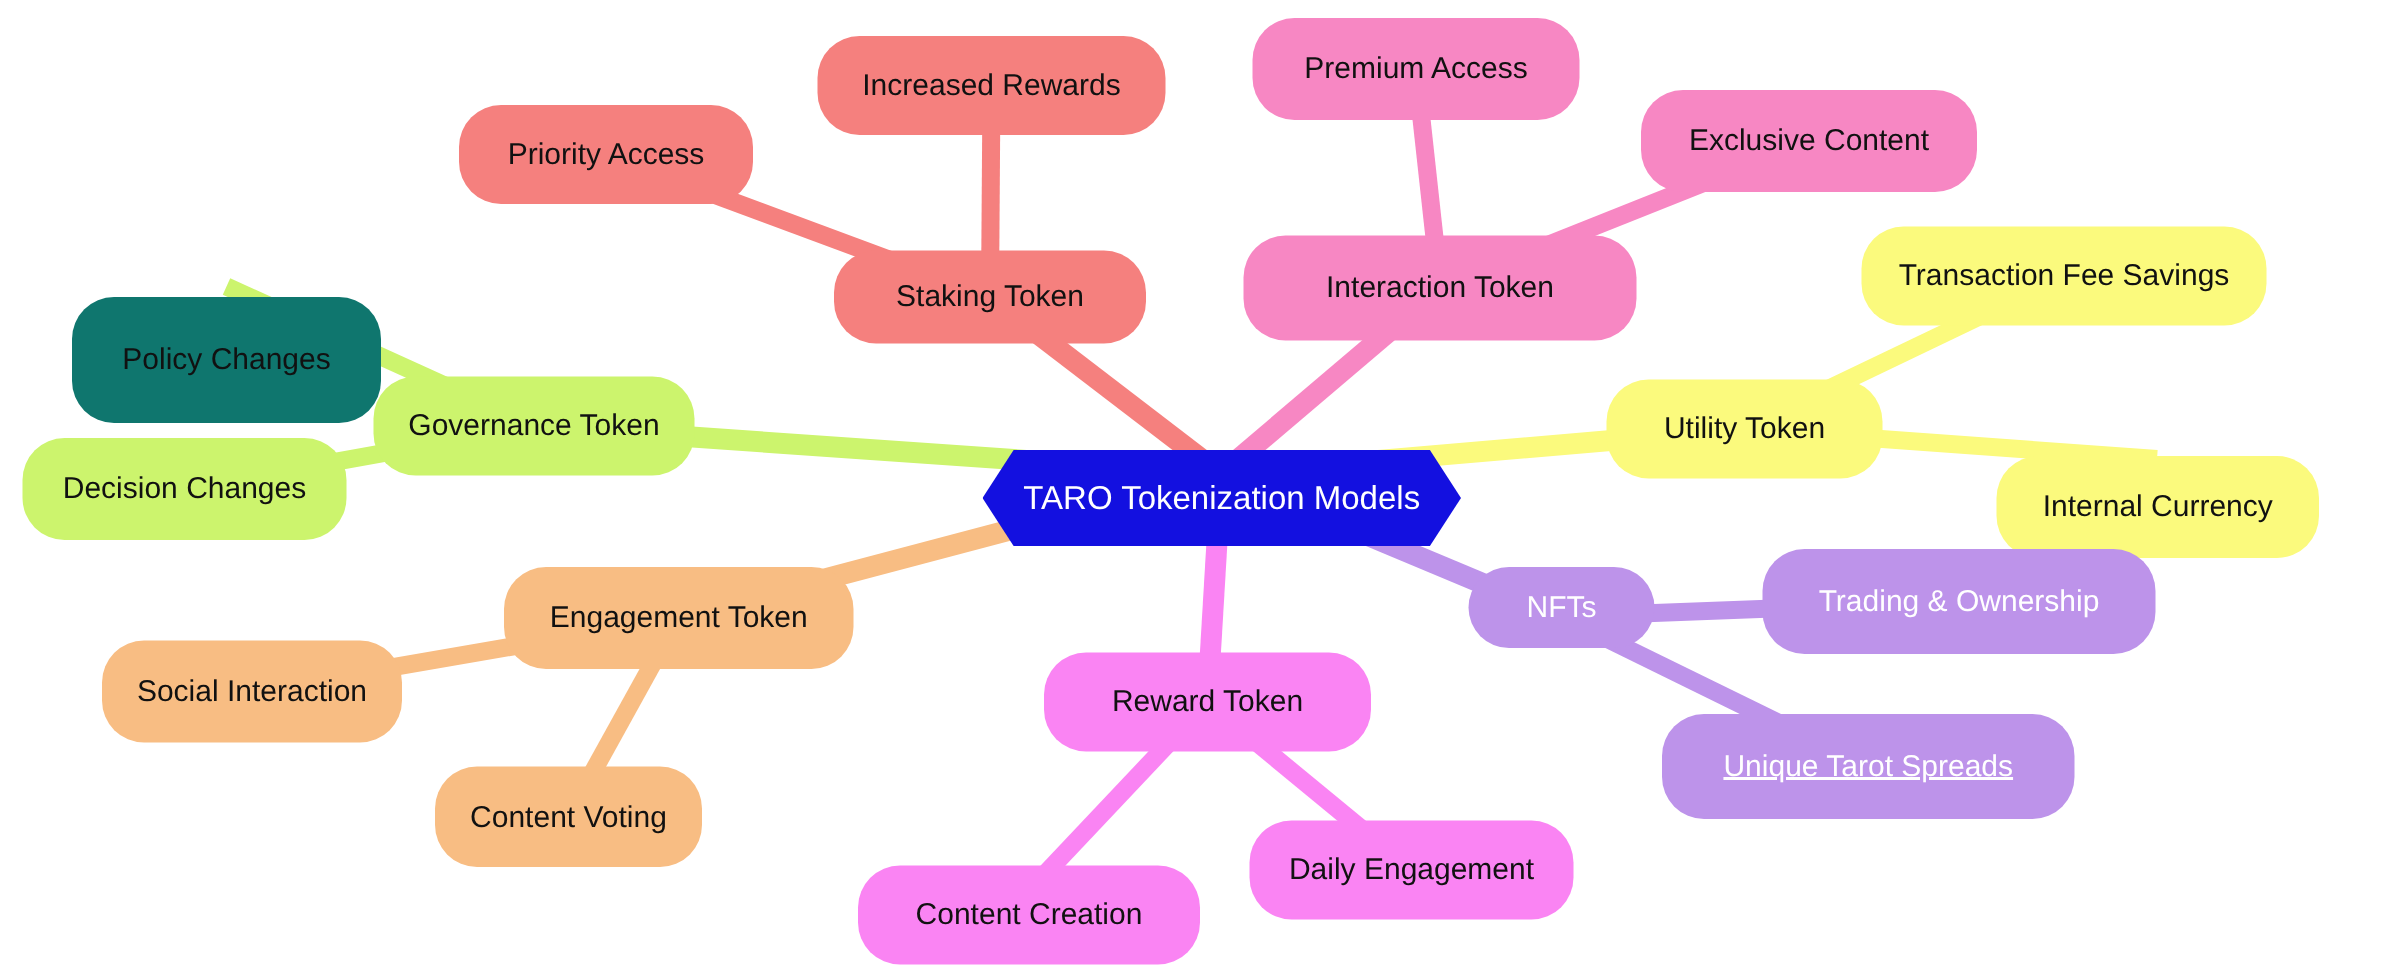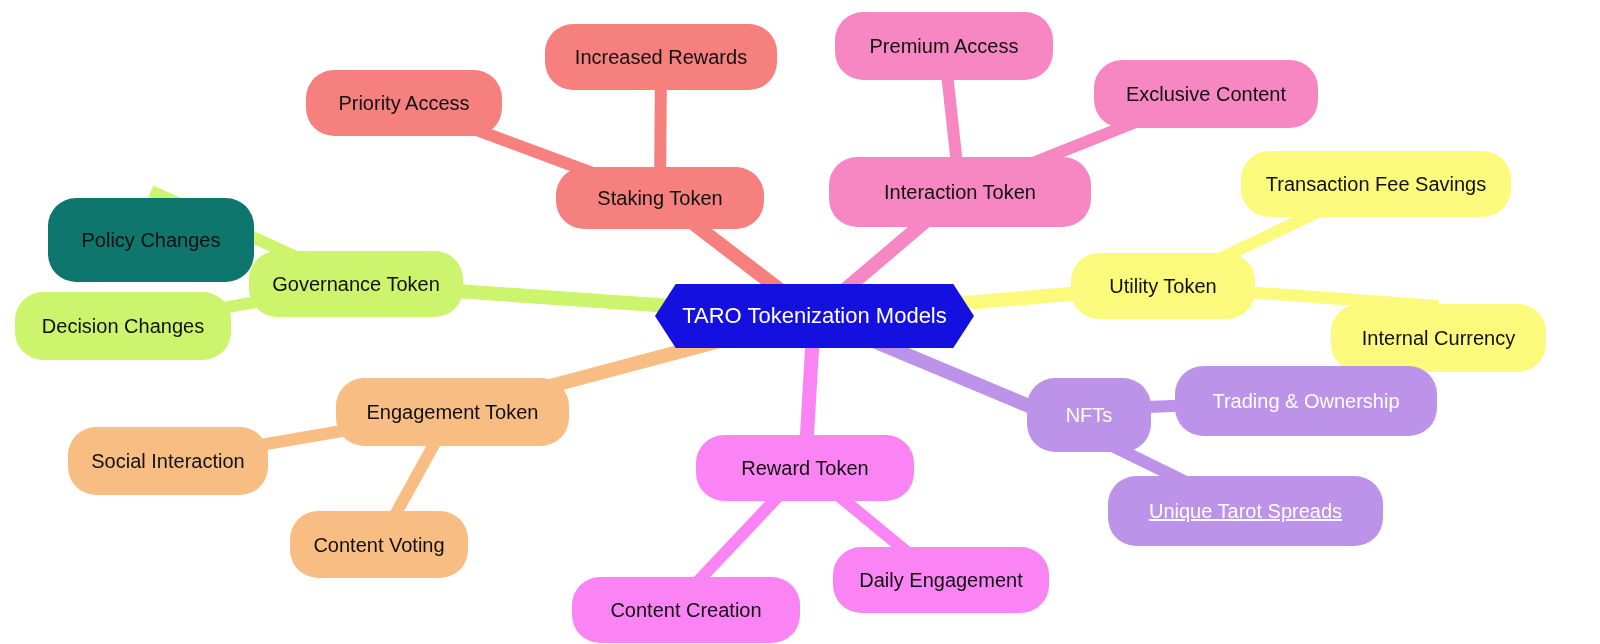--- a/index.html
+++ b/index.html
@@ -31,20 +31,21 @@
     font-size: 20px;
     color: #111111;
     text-align: center;
     line-height: 1.1;
     white-space: nowrap;
   }
   .node.root {
     border-radius: 0;
     clip-path: polygon(0 50%, 6.5% 0, 93.5% 0, 100% 50%, 93.5% 100%, 6.5% 100%);
     font-size: 22px;
+    margin-top: 16px;
   }
 </style>
 </head>
 <body>
 
 <div class="canvas">
 
   <svg class="edges" viewBox="0 0 1600 644" xmlns="http://www.w3.org/2000/svg">
 
     <line x1="814" y1="316" x2="660" y2="198" stroke-width="14" stroke="#f5807e"></line>
@@ -128,21 +129,21 @@
   <div class="node" style="left: 696px; top: 435px; width: 218px; height: 66px; background: rgb(250, 132, 243); color: rgb(17, 17, 17);">
     <span>Reward Token</span>
   </div>
   <div class="node" style="left: 572px; top: 561px; width: 228px; height: 66px; background: rgb(250, 132, 243); color: rgb(17, 17, 17); margin-top: 16px;">
     <span>Content Creation</span>
   </div>
   <div class="node" style="left: 833px; top: 547px; width: 216px; height: 66px; background: rgb(250, 132, 243); color: rgb(17, 17, 17);">
     <span>Daily Engagement</span>
   </div>
 
-  <div class="node" style="left: 1027px; top: 378px; width: 124px; height: 74px; background: rgb(189, 147, 234); color: rgb(255, 255, 255);">
+  <div class="node" style="left: 979px; top: 378px; width: 124px; height: 54px; background: rgb(189, 147, 234); color: rgb(255, 255, 255);">
     <span>NFTs</span>
   </div>
   <div class="node" style="left: 1175px; top: 366px; width: 262px; height: 70px; background: rgb(189, 147, 234); color: rgb(255, 255, 255);">
     <span>Trading &amp; Ownership</span>
   </div>
   <div class="node" style="left: 1108px; top: 476px; width: 275px; height: 70px; background: rgb(189, 147, 234); color: rgb(255, 255, 255); text-decoration: underline;">
     <span>Unique Tarot Spreads</span>
   </div>
 
 </div>

